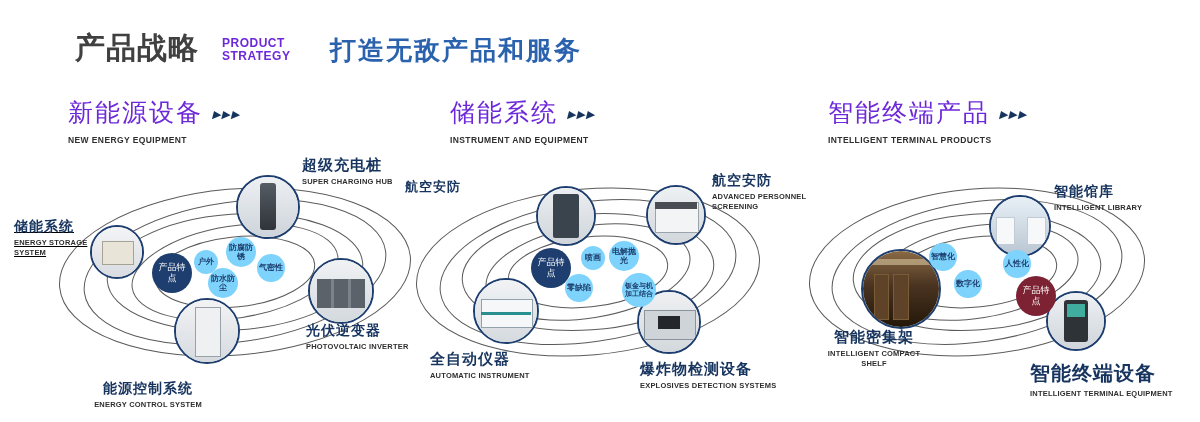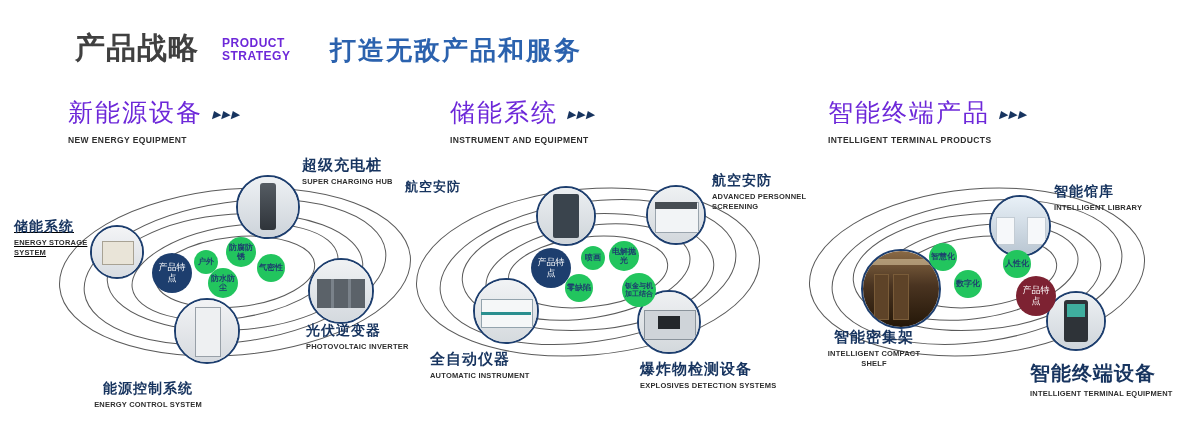--- a/index.html
+++ b/index.html
@@ -20,21 +20,21 @@
   .node{position:absolute;border-radius:50%;border:2px solid #1d3e6e;background:#f7f8fa;overflow:hidden;box-sizing:border-box;z-index:3;}
   .ph{position:absolute;left:0;top:0;right:0;bottom:0;}
   
   .node-label{position:absolute;z-index:4;}
   .node-label .cn{font-size:14px;font-weight:bold;color:#17345f;display:block;letter-spacing:1px;}
   .node-label .en{font-size:7.5px;font-weight:bold;color:#2e2e2e;letter-spacing:.2px;display:block;margin-top:2px;line-height:1.3;}
   .extra-cn{font-size:13px;font-weight:bold;color:#17345f;letter-spacing:1px;z-index:4;}
   
   .feature{position:absolute;border-radius:50%;color:#fff;display:flex;align-items:center;justify-content:center;
     text-align:center;font-weight:normal;font-size:9px;line-height:1.2;padding:4px;box-sizing:border-box;z-index:4;}
-  .bubble{position:absolute;border-radius:50%;background:#22c55e;color:#1d3e6e;display:flex;align-items:center;justify-content:center;
+  .bubble{position:absolute;border-radius:50%;background:#7dd3fc;color:#1d3e6e;display:flex;align-items:center;justify-content:center;
     text-align:center;font-size:8px;font-weight:bold;line-height:1.15;padding:2px;box-sizing:border-box;z-index:4;}
   .bubble.sm{font-size:7px;}
   svg.orbits{position:absolute;left:0;top:0;z-index:1;}
 </style>
 </head>
 <body>
 
 <div class="canvas">
 
   <svg class="orbits" width="1200" height="422">

